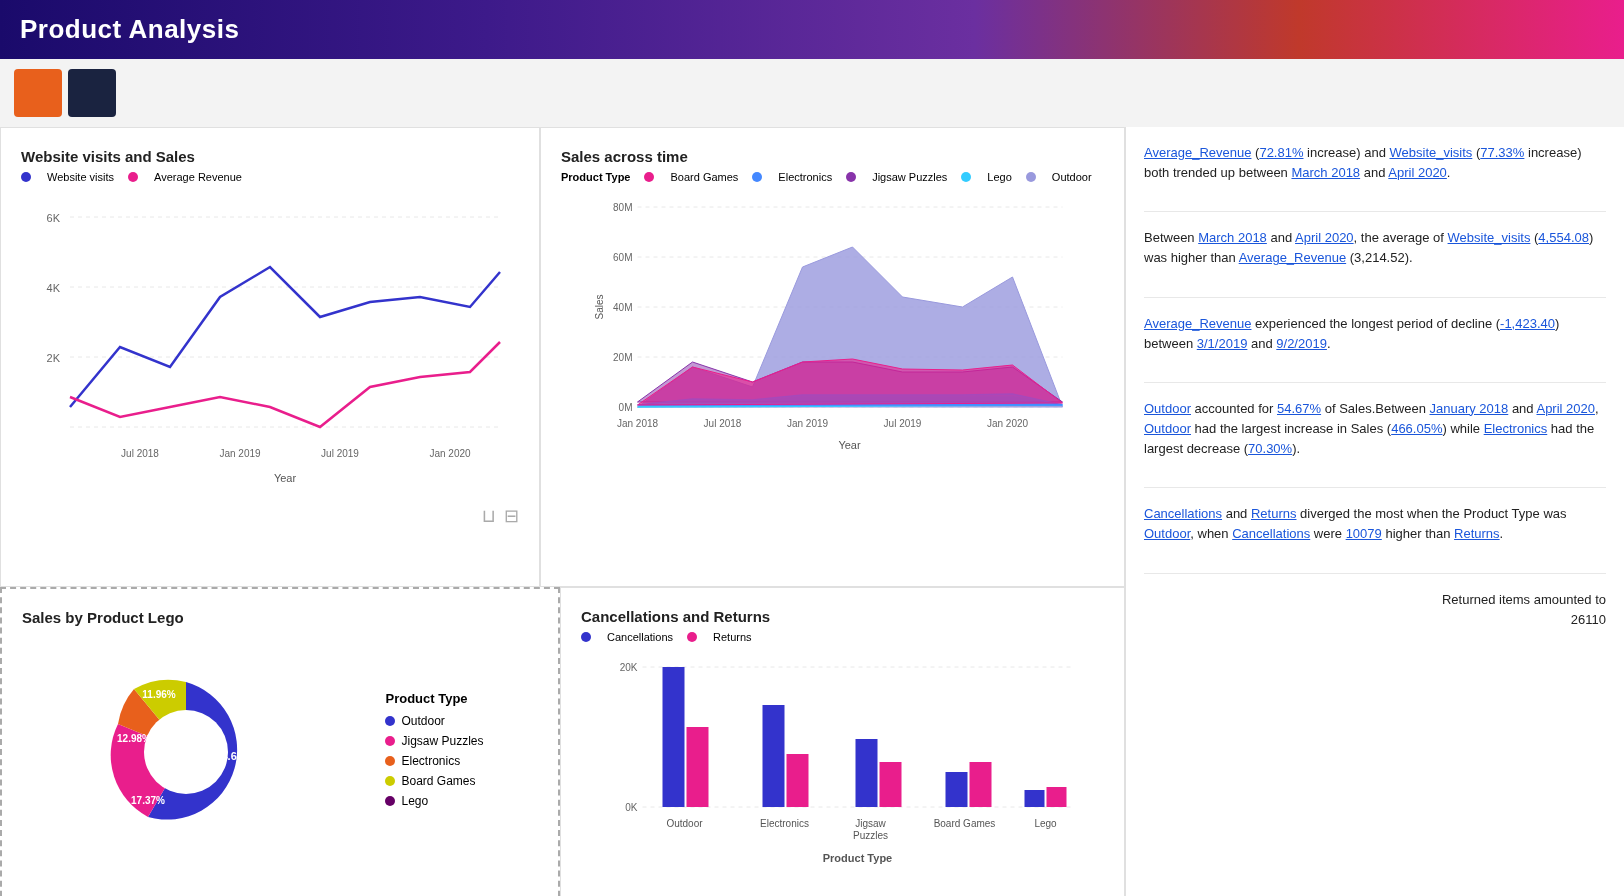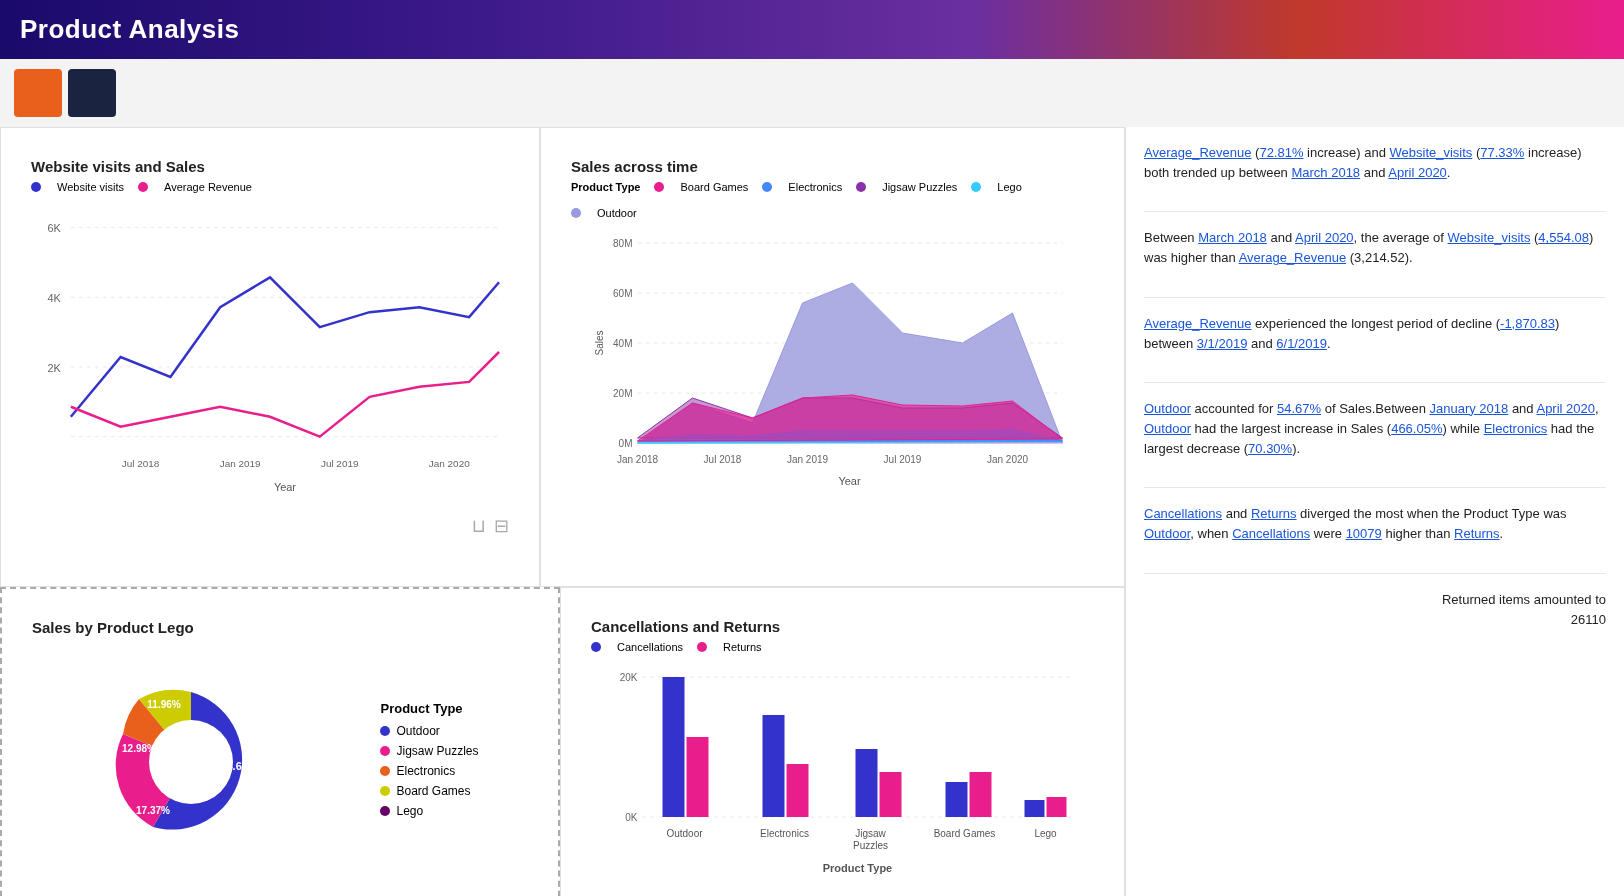--- a/index.html
+++ b/index.html
@@ -19,21 +19,21 @@
     .main-content { display: flex; flex-direction: row; padding: 0; }
 
     .left-panel { flex: 0 0 1125px; display: flex; flex-direction: column; }
 
     .top-row { display: flex; flex-direction: row; height: 460px; }
     .bottom-row { display: flex; flex-direction: row; height: 320px; }
 
     .chart-container {
       background: white;
       border: 1px solid #e0e0e0;
-      padding: 30px;
+      padding: 20px;
       position: relative;
     }
 
     .chart-title { font-size: 15px; font-weight: 600; color: #222; margin-bottom: 6px; }
 
     .visits-chart { flex: 0 0 540px; }
     .sales-time-chart { flex: 1; }
 
     .product-type-chart { flex: 0 0 560px; border: 2px dashed #aaa; }
     .cancel-chart { flex: 1; }
@@ -302,23 +302,23 @@
       and <span class="highlight-link">April 2020</span>,
       the average of <span class="highlight-link">Website_visits</span>
       (<span class="highlight-link">4,554.08</span>)
       was higher than <span class="highlight-link">Average_Revenue</span>
       (3,214.52).
     </div>
 
     <div class="insight-block">
       <span class="highlight-link">Average_Revenue</span>
       experienced the longest period of decline
-      (<span class="highlight-link">-1,870.83</span>)
+      (<span class="highlight-link">-1,423.40</span>)
       between <span class="highlight-link">3/1/2019</span>
-      and <span class="highlight-link">6/1/2019</span>.
+      and <span class="highlight-link">9/2/2019</span>.
     </div>
 
     <div class="insight-block">
       <span class="highlight-link">Outdoor</span>
       accounted for <span class="highlight-link">54.67%</span>
       of Sales.Between <span class="highlight-link">January 2018</span>
       and <span class="highlight-link">April 2020</span>,
       <span class="highlight-link">Outdoor</span>
       had the largest increase in Sales
       (<span class="highlight-link">466.05%</span>)

